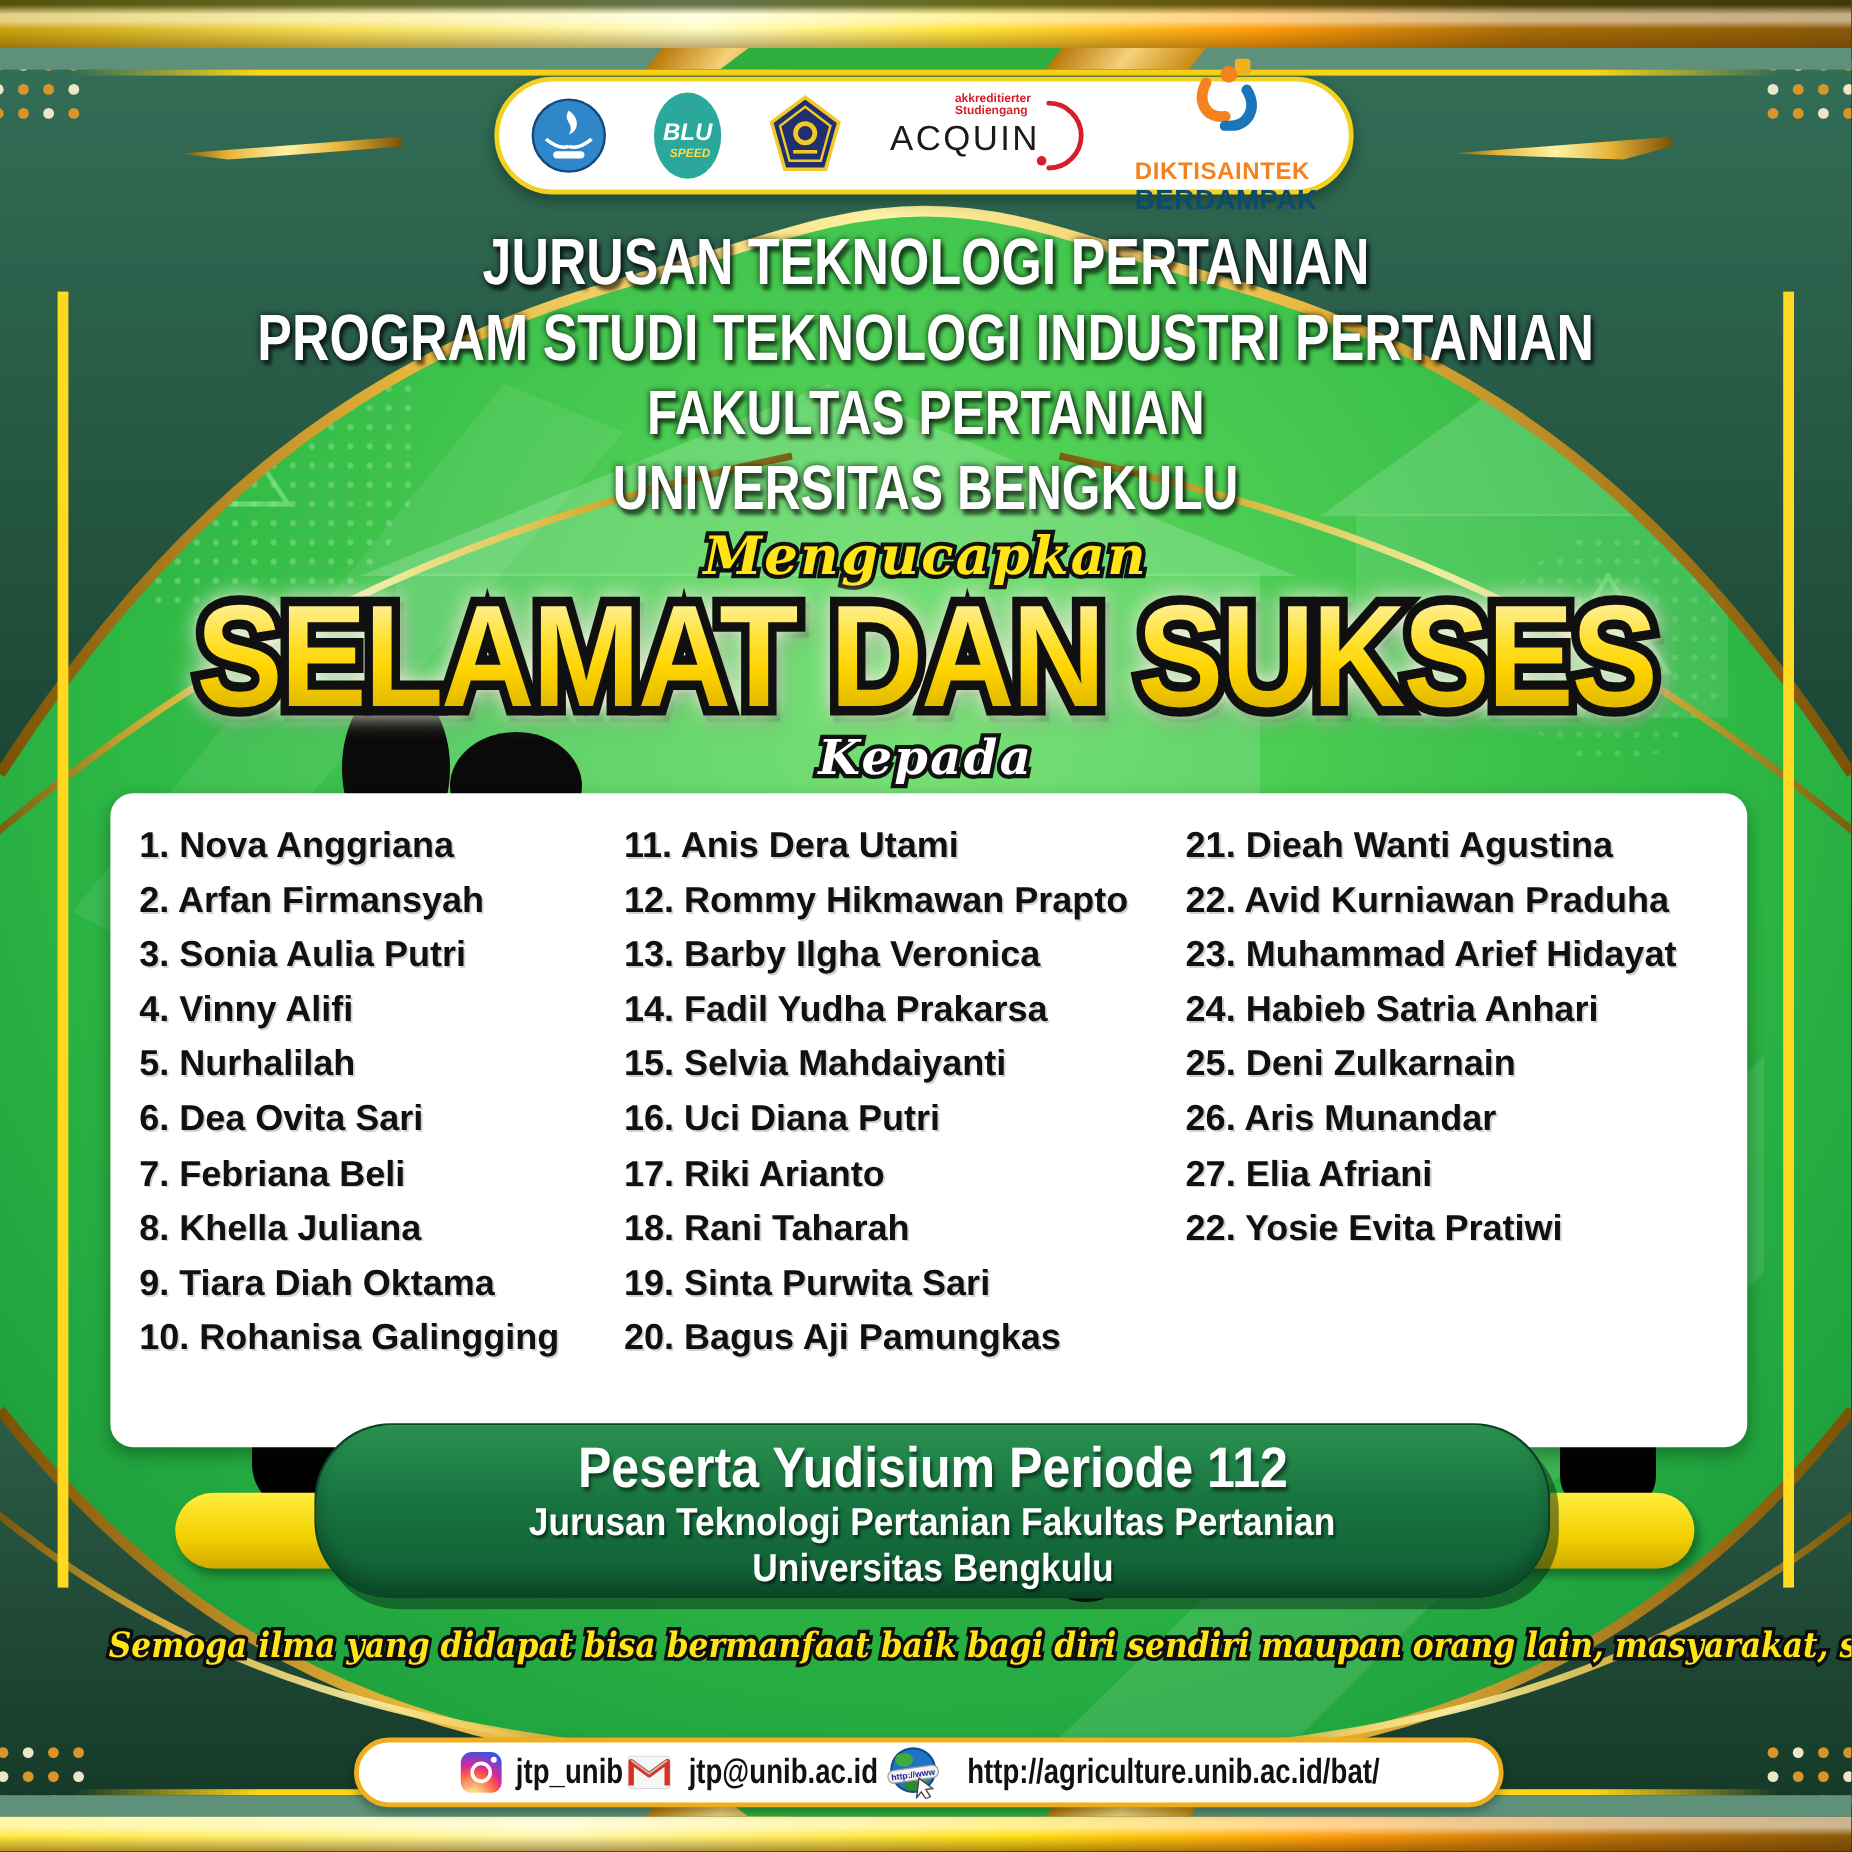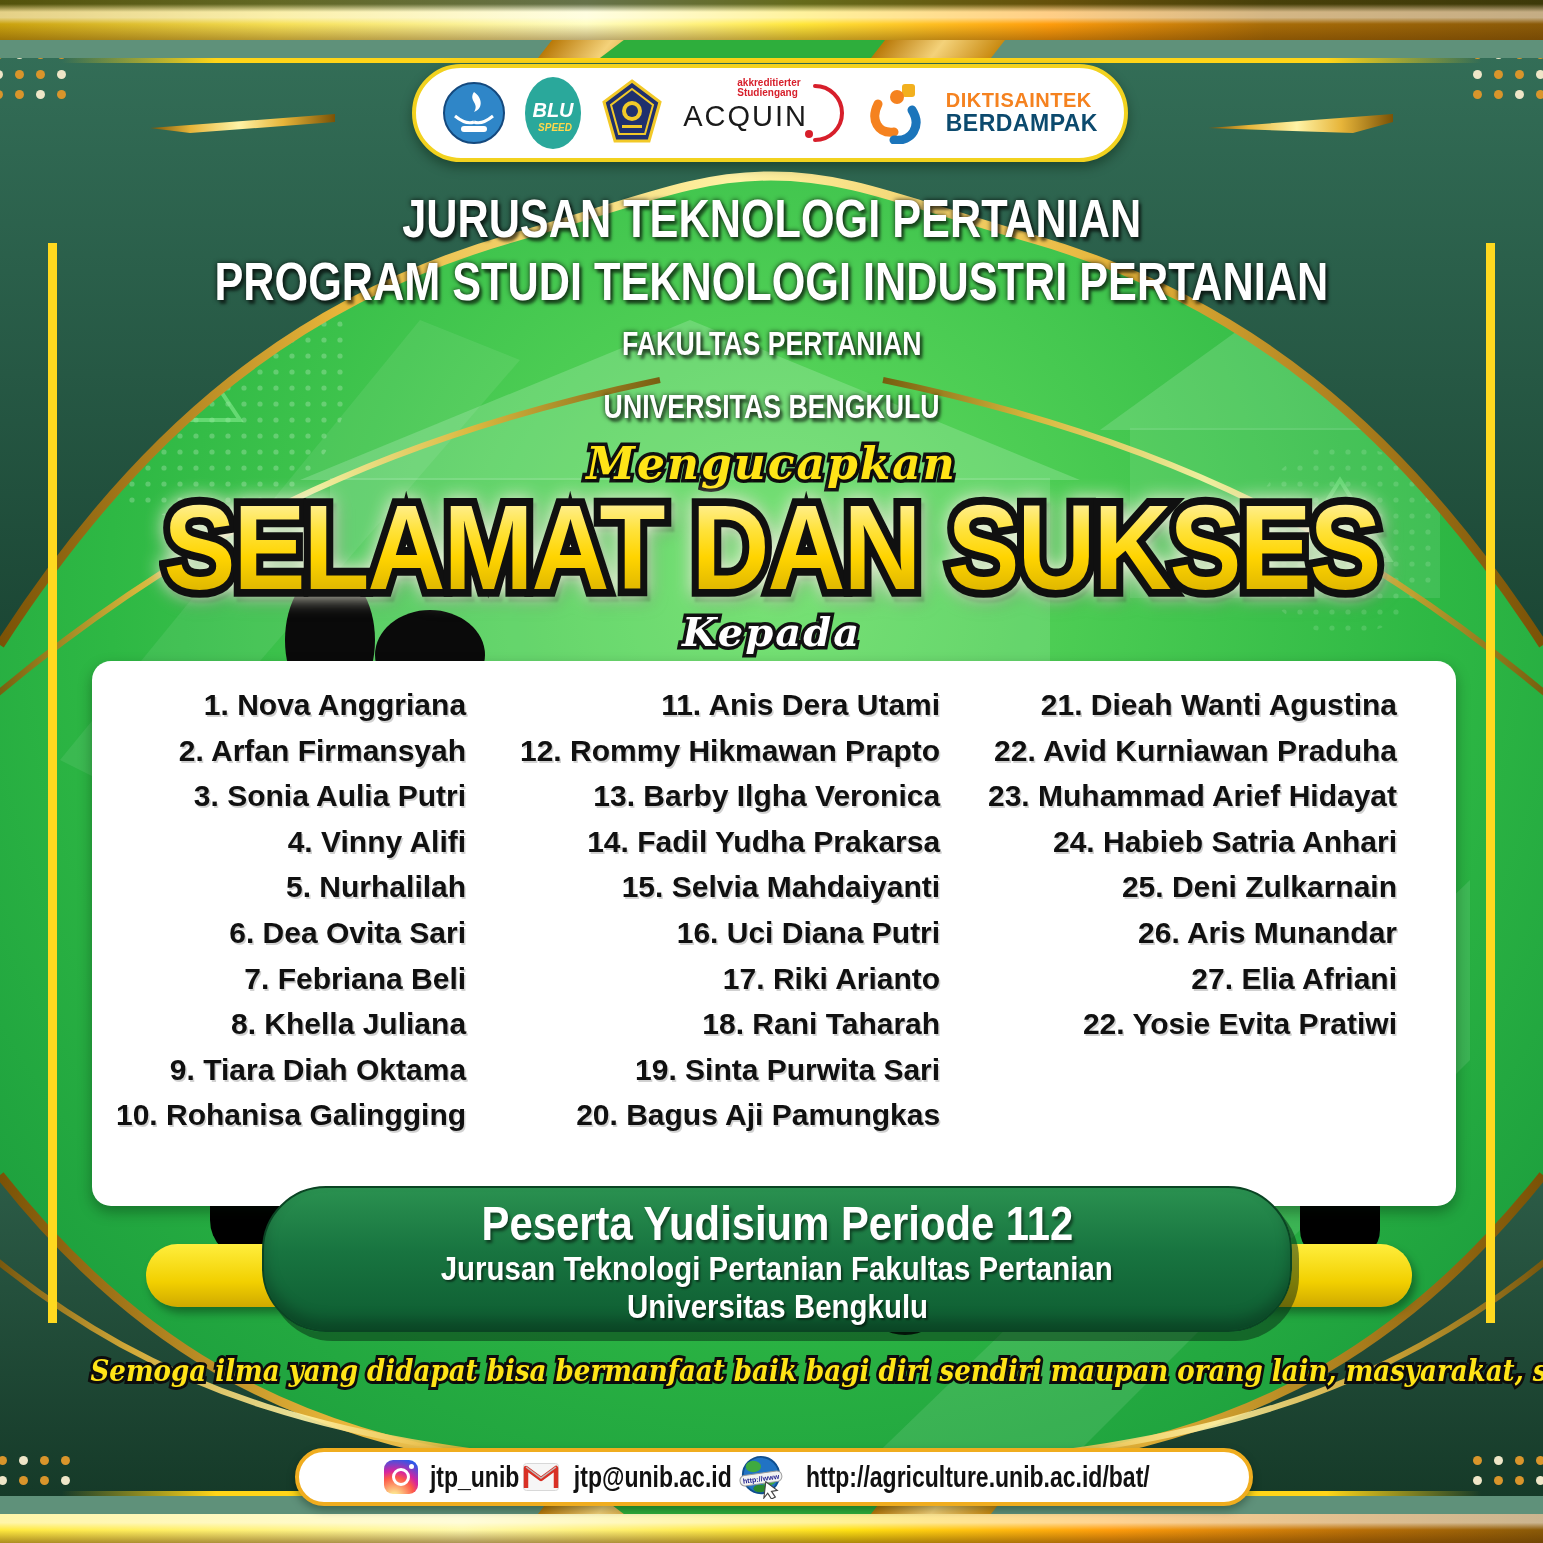--- a/index.html
+++ b/index.html
@@ -42,33 +42,33 @@
   .hline-top{top:58px;} .hline-bottom{top:1491px;}
 
   
   .logo-pill{position:absolute;left:412px;top:64px;width:716px;height:98px;background:#fff;
     border:4px solid #f2d21f;border-radius:52px;z-index:10;display:flex;align-items:center;
     justify-content:space-between;padding:0 26px;box-shadow:0 5px 12px rgba(0,20,5,.4);}
   .acq{position:relative;width:168px;height:74px;}
   .acq-small{position:absolute;left:56px;top:2px;color:#d71f2b;font-size:10px;font-weight:bold;line-height:10px;}
   .acq-name{position:absolute;left:2px;top:24px;font-size:29px;color:#1a1a1a;letter-spacing:2px;font-weight:normal;}
   .acq-arc{position:absolute;right:-2px;top:6px;}
-  .dikti{display:flex;align-items:center;gap:24px;}
+  .dikti{display:flex;align-items:center;gap:24px;flex-direction:column;}
   .dikti-txt{display:flex;flex-direction:column;line-height:1.05;}
   .dikti1{color:#f5821f;font-size:20px;font-weight:bold;letter-spacing:.5px;}
   .dikti2{color:#0c4a6e;font-size:23px;font-weight:bold;letter-spacing:.5px;}
 
   
   .cond{display:inline-block;transform:scale(.92,1.16);transform-origin:center;}
 
   
   .inst{position:absolute;left:0;width:1543px;top:186px;text-align:center;z-index:5;color:#fff;font-weight:bold;}
   .inst-line{line-height:63px;white-space:nowrap;
     text-shadow:0 0 5px rgba(0,0,0,.8),3px 4px 3px rgba(0,0,0,.55);}
-  .il12{font-size:47px;} .il34{font-size:29px;}
+  .il12{font-size:47px;} .il34{font-size:45px;}
 
   
   .outlined{position:relative;display:inline-block;white-space:nowrap;}
   .outlined .stroke{position:absolute;left:0;top:0;z-index:0;color:#111;}
   .outlined .fill{position:relative;z-index:1;}
 
   .script-row{position:absolute;left:0;width:1543px;text-align:center;z-index:5;}
   .script{font-family:"DejaVu Serif",serif;font-style:italic;font-weight:bold;letter-spacing:2px;}
   .meng{top:438px;} .meng .script{font-size:44px;}
   .meng .stroke{-webkit-text-stroke:7px #111;}
@@ -79,21 +79,21 @@
 
   .headline-row{position:absolute;left:0;width:1543px;top:484px;text-align:center;z-index:5;
     filter:drop-shadow(0 0 9px rgba(255,255,235,.95)) drop-shadow(3px 5px 1px rgba(0,0,0,.3));}
   .hl{font-size:108px;font-weight:bold;letter-spacing:-2px;transform:scale(1,1.12);}
   .hl .stroke{-webkit-text-stroke:14px #101010;}
   .hl .fill{background:linear-gradient(180deg,#fffbe0 0%,#ffe23a 38%,#ffd400 58%,#c9a300 100%);
     -webkit-background-clip:text;background-clip:text;color:transparent;}
 
   
   .card{position:absolute;left:92px;top:661px;width:1364px;height:545px;background:#fff;
-    border-radius:19px;z-index:6;box-shadow:0 6px 14px rgba(0,20,5,.35);overflow:hidden;text-align:right;}
+    border-radius:19px;z-index:6;box-shadow:0 6px 14px rgba(0,20,5,.35);overflow:hidden;}
   .col{position:absolute;top:21px;font-size:30px;font-weight:bold;color:#101010;
     line-height:45.6px;white-space:nowrap;text-shadow:1.5px 1.5px 0 rgba(0,0,0,.18);}
   .col1{left:24px;} .col2{left:428px;} .col3{left:896px;}
 
   
   .ypill{position:absolute;left:146px;top:1244px;width:1266px;height:63px;border-radius:34px;z-index:4;
     background:linear-gradient(180deg,#ffee3d,#f2d000 60%,#cfa900);box-shadow:4px 6px 8px rgba(0,0,0,.35);}
   .gbox{position:absolute;left:262px;top:1186px;width:1030px;height:146px;border-radius:64px;z-index:6;
     background:linear-gradient(180deg,#2a9150 0%,#187440 45%,#0e5c31 100%);
     border:2px solid #0a4423;box-shadow:7px 9px 0 rgba(5,40,18,.5), inset 0 -10px 14px rgba(0,0,0,.25);

